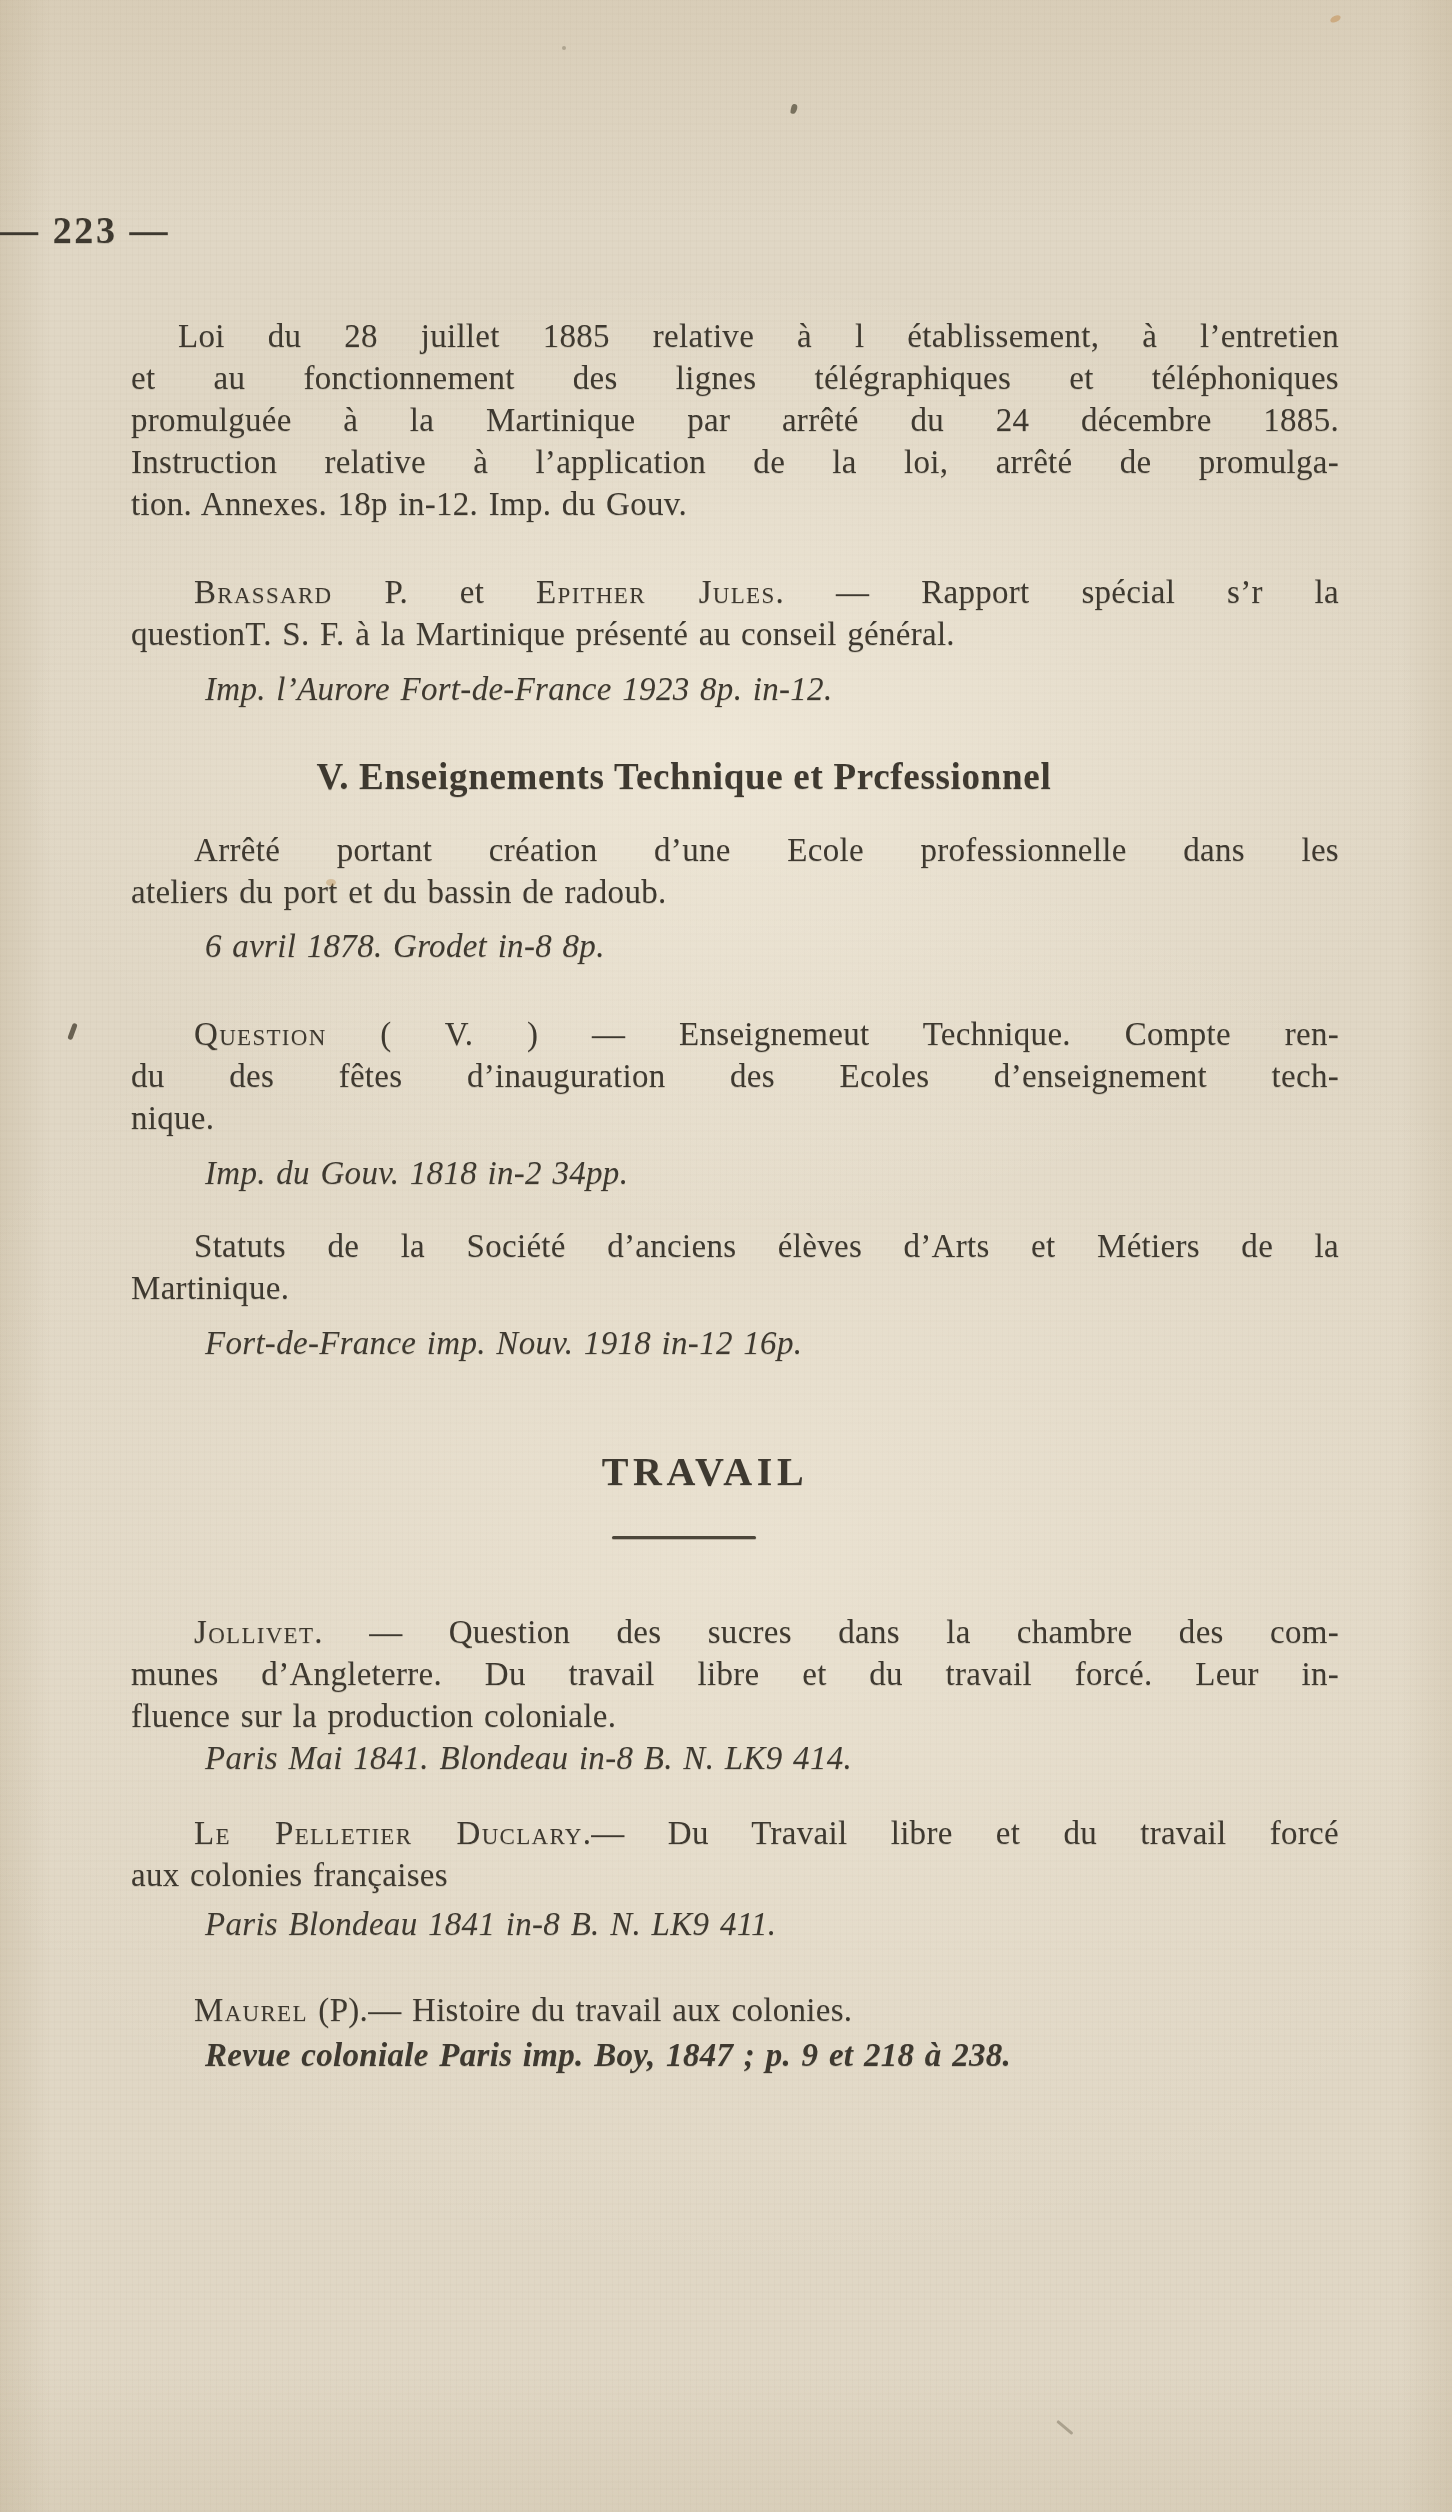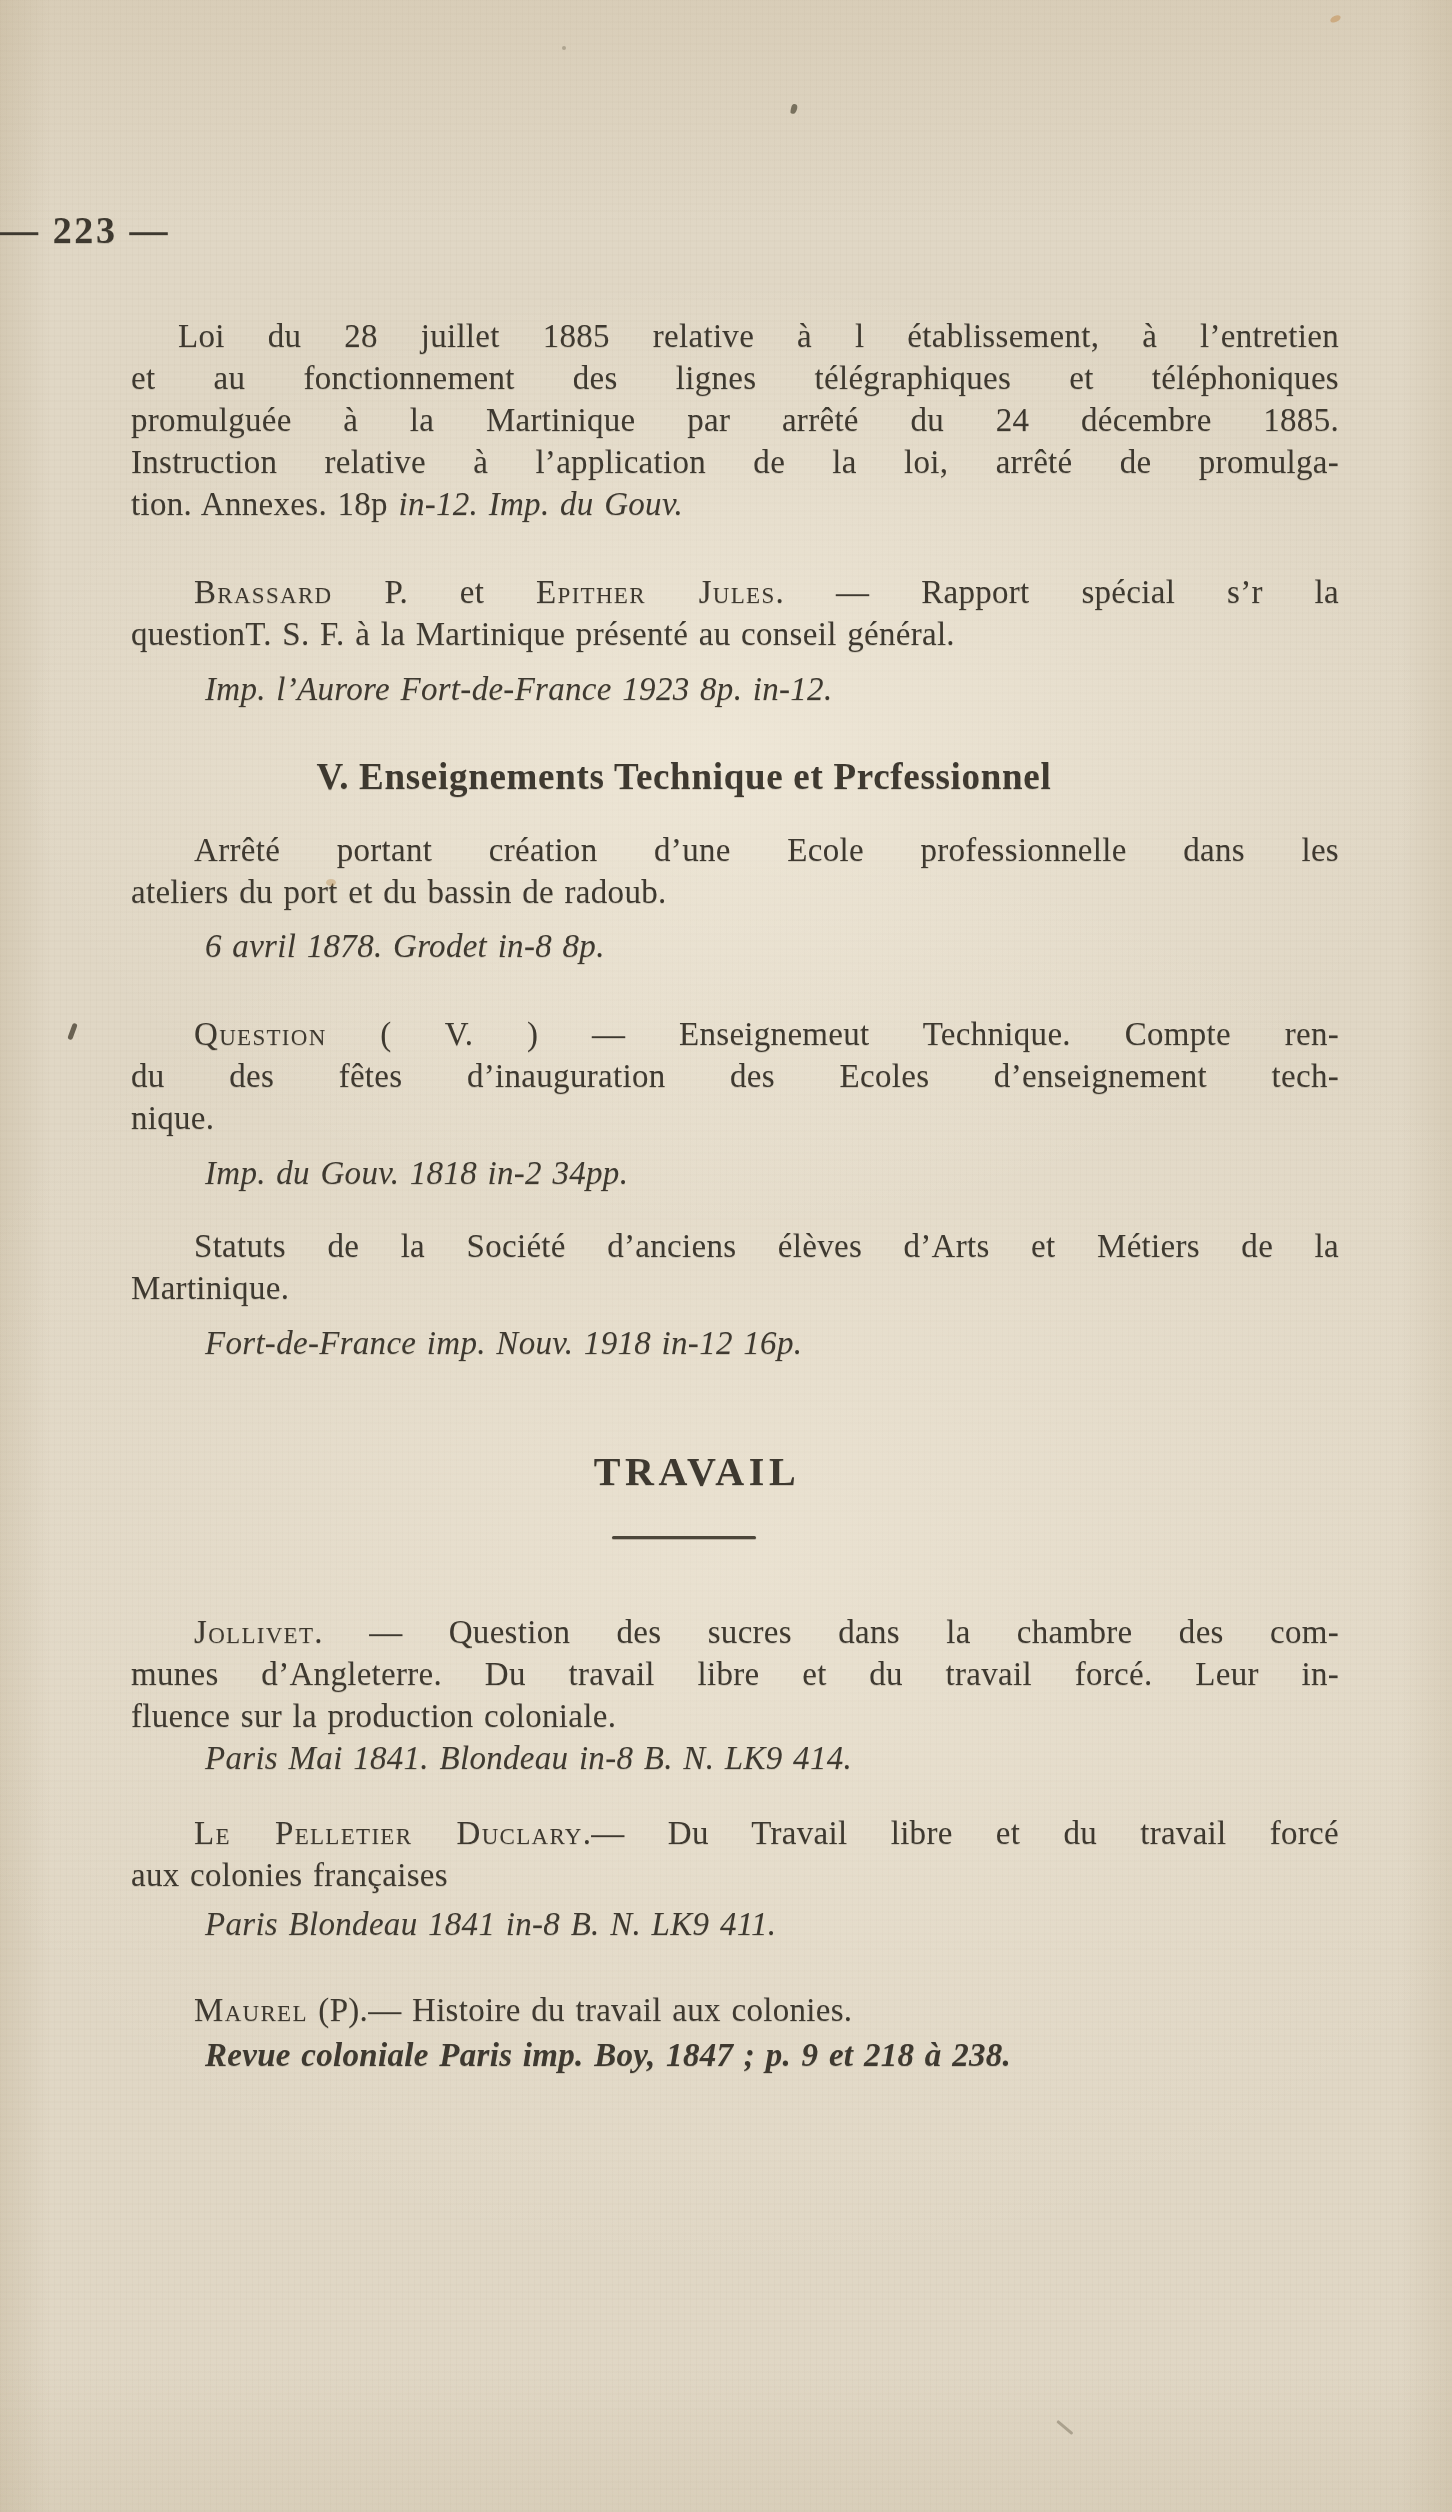--- a/index.html
+++ b/index.html
@@ -24,34 +24,34 @@
       repeating-linear-gradient(0deg,  rgba(130,112,82,.022) 0 2px, rgba(0,0,0,0) 2px 7.3px);
     font-family:"Liberation Serif","DejaVu Serif",serif;
     color:var(--ink);
     text-shadow:0 0.7px 0 rgba(62,56,44,.16);
   }
   .col{position:absolute;left:131px;width:1208px;}
   .line{font-size:33px;line-height:42px;letter-spacing:0.3px;word-spacing:2px;}
   .j{text-align:justify;text-align-last:justify;-moz-text-align-last:justify;}
   .ind{text-indent:47px;}
   .ind2{text-indent:63px;}
-  .it{font-style:italic;}
+  .it{}
   .sc{font-variant:small-caps;letter-spacing:1.3px;}
   .ref{padding-left:74px;font-style:italic;font-family:Liberation Serif, serif;}
   .pagenum{
     position:absolute;left:0;top:208px;width:1404px;
     text-align:left;font-size:38px;font-weight:bold;letter-spacing:2.6px;
   }
   .heading-v{
     position:absolute;left:0;top:755px;width:1368px;
     text-align:center;font-size:37px;font-weight:bold;letter-spacing:0.7px;
   }
   .heading-travail{
     position:absolute;left:0;top:1448px;width:1394px;
-    text-align:center;font-size:40px;font-weight:bold;letter-spacing:4.6px;
+    text-align:center;font-size:40px;font-weight:bold;letter-spacing:4.6px;padding-left:8px;
   }
   .rule{
     position:absolute;left:612px;top:1536px;width:144px;height:3.3px;
     background:var(--rule);border-radius:2px;box-shadow:0 0.7px 0 rgba(60,50,35,.35);
   }
   .mark{position:absolute;}
 </style>
 </head>
 <body>
 

